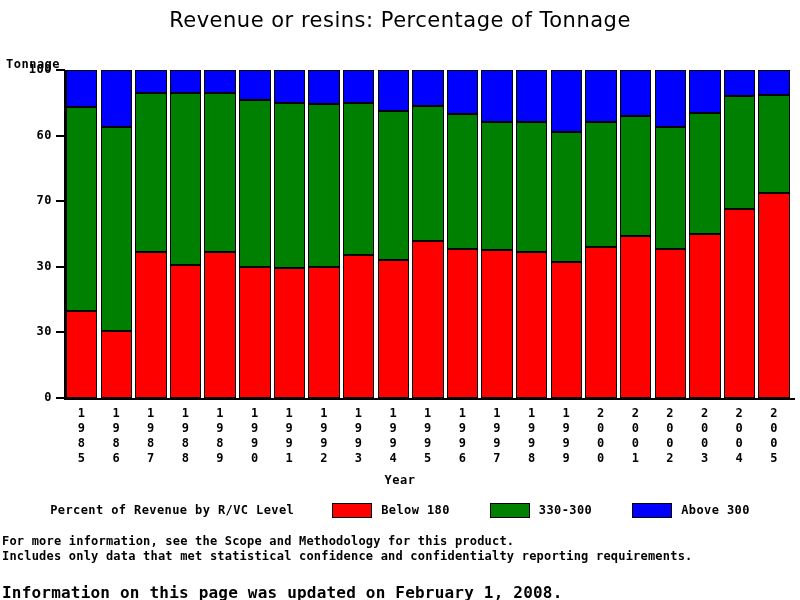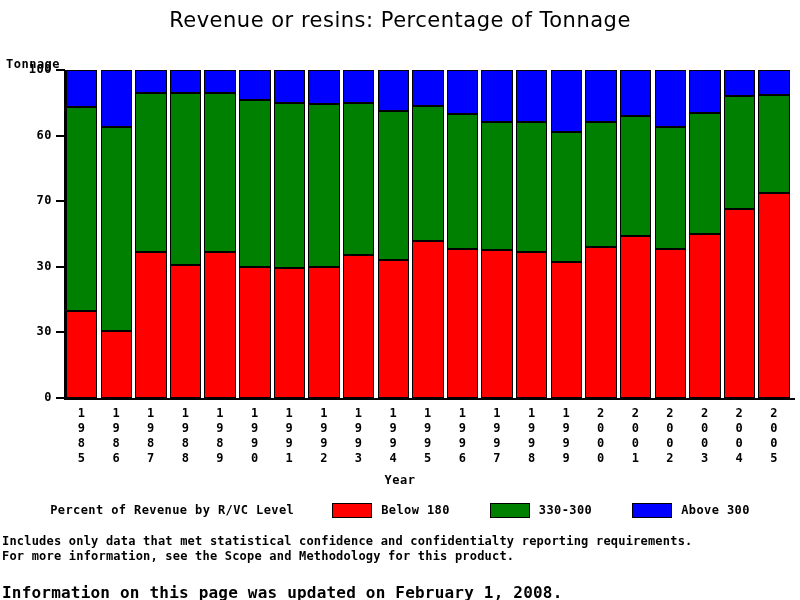--- a/index.html
+++ b/index.html
@@ -452,17 +452,17 @@
       <span class="legend-swatch" style="background: rgb(0, 128, 0);"></span>
       <span>330-300</span>
     </span>
     <span class="legend-item">
       <span class="legend-swatch" style="background: rgb(0, 0, 255);"></span>
       <span>Above 300</span>
     </span>
   </div>
 
 <div id="footnotes">
+  <div>For more information, see the Scope and Methodology for this product.</div>
   <div>Includes only data that met statistical confidence and confidentialty reporting requirements.</div>
-  <div>For more information, see the Scope and Methodology for this product.</div>
 </div>
 
 <div id="update-note">Information on this page was updated on February 1, 2008.</div>
 
 </body></html>

